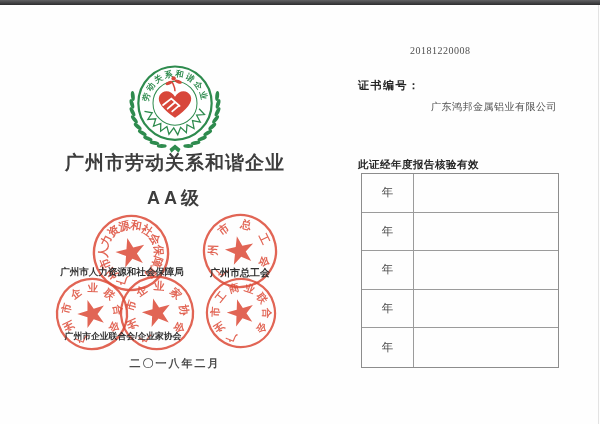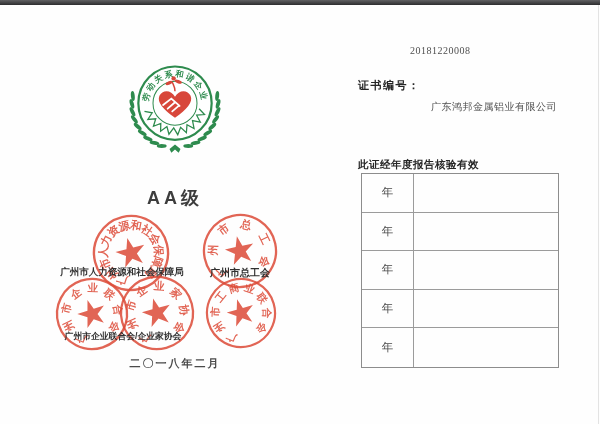--- a/index.html
+++ b/index.html
@@ -85,20 +85,21 @@
         <circle cx="60" cy="50" r="24" fill="#ffffff" stroke="#2e8b4e" stroke-width="1.1"></circle>
         <text font-size="9" font-weight="bold" fill="#2e8b4e" letter-spacing="2"><textPath href="#arcT" startOffset="50%" text-anchor="middle">劳动关系和谐企业</textPath></text>
         <path d="M60,43 C56,35 46,35 43,42 C40,49 47,57 60,66 C73,57 80,49 77,42 C74,35 64,35 60,43 Z" fill="#d8473a"></path>
         <path d="M47,52 L56,45 L65,53 M52,56 L60,49 M57,59 L64,53" stroke="#ffffff" stroke-width="2" fill="none" stroke-linecap="round"></path>
         <path d="M60,37 C60,32 58,30 57,27" stroke="#d8473a" stroke-width="1.6" fill="none"></path>
         <ellipse cx="53.5" cy="28" rx="4" ry="1.8" fill="#d8473a" transform="rotate(-25 53.5 28)"></ellipse>
         <ellipse cx="63.5" cy="26.5" rx="4" ry="1.8" fill="#d8473a" transform="rotate(20 63.5 26.5)"></ellipse>
         <circle cx="58.5" cy="23" r="2.4" fill="#d8473a"></circle>
       </svg></div>
 
+  <div class="title-line" id="title-line1">广州市劳动关系和谐企业</div>
   <div class="title-line" id="title-line2">AA级</div>
 
   <div class="seal" style="left:91px;top:213px;">
       <svg width="80" height="80" viewBox="0 0 80 80" style="transform:rotate(-14deg);opacity:0.85;">
         <circle cx="40" cy="40" r="37" fill="none" stroke="#dd4b38" stroke-width="2.4"></circle>
         <polygon points="40.0,24.5 43.5,35.2 54.8,35.2 45.6,41.8 49.1,52.6 40.0,45.9 30.9,52.6 34.4,41.8 25.2,35.2 36.5,35.2" fill="#dd4b38"></polygon>
         <text x="25.1" y="63.8" transform="rotate(-148.0 25.1 63.8)" text-anchor="middle" dominant-baseline="central" font-size="11.1" font-weight="bold" fill="#dd4b38">广</text>
         <text x="16.5" y="55.5" transform="rotate(-123.3 16.5 55.5)" text-anchor="middle" dominant-baseline="central" font-size="11.1" font-weight="bold" fill="#dd4b38">州</text>
         <text x="12.2" y="44.2" transform="rotate(-98.7 12.2 44.2)" text-anchor="middle" dominant-baseline="central" font-size="11.1" font-weight="bold" fill="#dd4b38">市</text>
         <text x="13.0" y="32.2" transform="rotate(-74.0 13.0 32.2)" text-anchor="middle" dominant-baseline="central" font-size="11.1" font-weight="bold" fill="#dd4b38">人</text>

